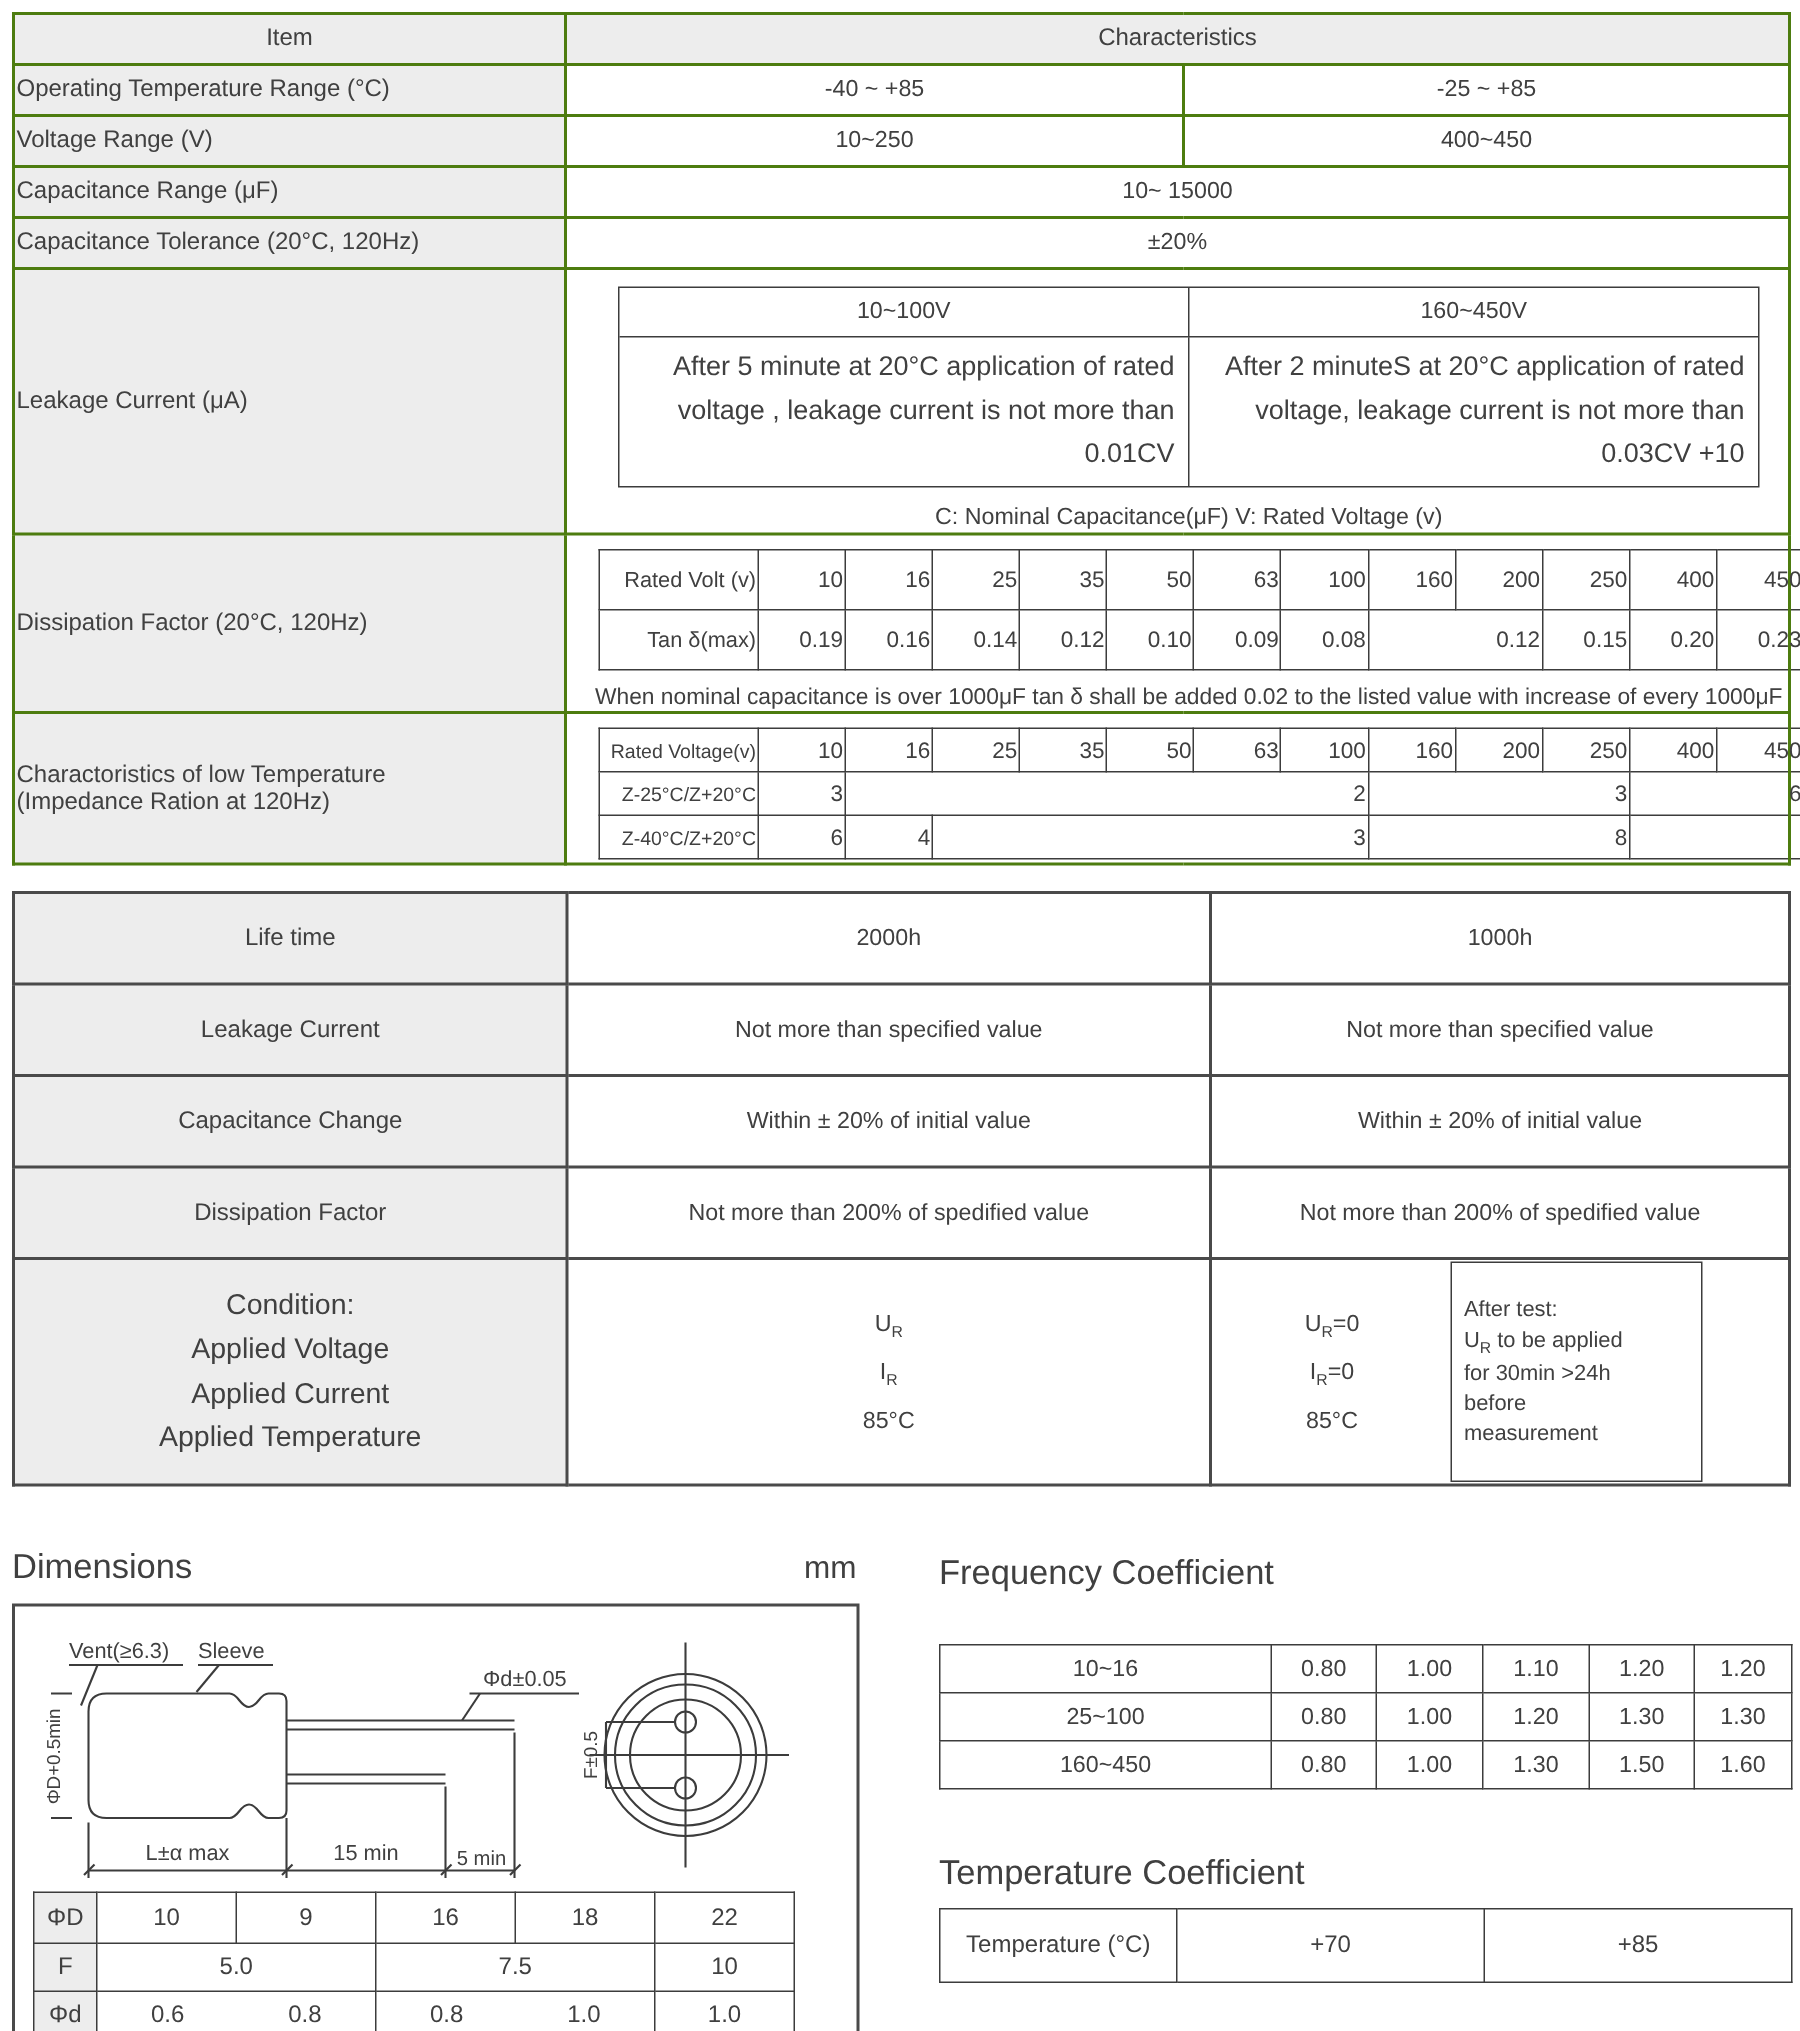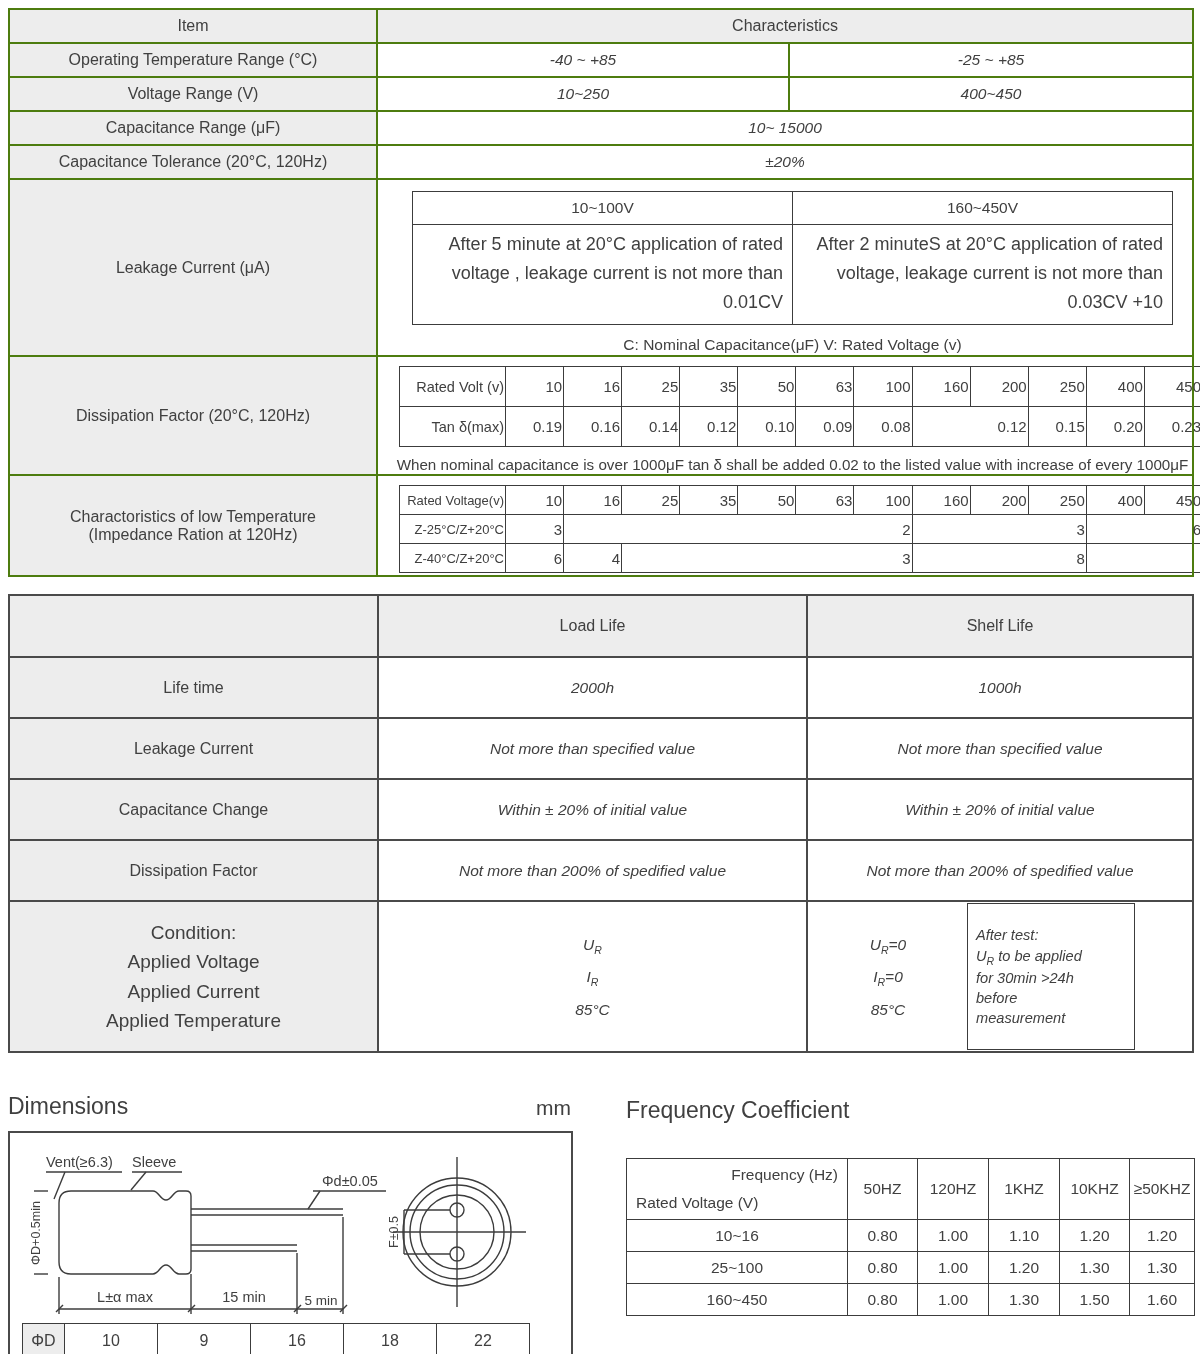--- a/index.html
+++ b/index.html
@@ -8,22 +8,22 @@
     font-family:"Liberation Sans","DejaVu Sans",sans-serif;
     color:#404040;-webkit-font-smoothing:antialiased;
   }
   .page{padding:8px;}
   table{border-collapse:collapse;table-layout:fixed;}
 
   
   .spec{width:1184px;}
   .spec > tbody > tr > td{border:2px solid #4d7c0f;vertical-align:middle;}
   .g{background:#ededed;}
-  .lbl{text-align:center;font-size:16px;}
-  .val{text-align:center;font-size:15.5px;background:#fff;font-style:italic;}
+  .lbl{font-size:16px;}
+  .val{text-align:center;font-size:15.5px;background:#fff;}
   .hc{text-align:center;font-size:16px;}
   .h30{height:30px;} .h128{height:128px;vertical-align:top;} .h115{height:115px;vertical-align:top;} .h97{height:97px;vertical-align:top;}
   .leak-cell,.diss-cell,.lowt-cell{background:#fff;padding-left:16px;}
 
   .leakbox{margin:10px 18px 0 18px;border:1.6px solid #3c3c3c;}
   .lb-row{display:flex;}
   .lb-h{flex:1;text-align:center;font-size:15.5px;height:32px;line-height:32px;border-bottom:1.6px solid #3c3c3c;}
   .lb-h + .lb-h{border-left:1.6px solid #3c3c3c;}
   .lb-t{flex:1;font-size:18px;line-height:1.62;padding:5px 9px 7px 10px;text-align:right;}
   .lb-t + .lb-t{border-left:1.6px solid #3c3c3c;}
@@ -223,25 +223,20 @@
     </tbody>
   </table>
 
   <table class="life">
     <colgroup>
         <col style="width:369px">
         <col style="width:429px">
         <col style="width:386px">
       </colgroup>
     <tbody>
-      <tr>
-        <td class="g lh58"></td>
-        <td class="g lbl lh58">Load Life</td>
-        <td class="g lbl lh58">Shelf Life</td>
-      </tr>
       <tr>
         <td class="g lbl lh57">Life time</td>
         <td class="val lh57">2000h</td>
         <td class="val lh57">1000h</td>
       </tr>
       <tr>
         <td class="g lbl lh57">Leakage Current</td>
         <td class="val lh57">Not more than specified value</td>
         <td class="val lh57">Not more than specified value</td>
       </tr>
@@ -404,31 +399,20 @@
         <colgroup>
             <col style="width:221px">
             <col style="width:70px">
             <col style="width:71px">
             <col style="width:71px">
             <col style="width:70px">
             <col style="width:65px">
           </colgroup>
         <tbody>
           <tr>
-            <td class="corner fh">
-              <div class="ct">Frequency (Hz)</div>
-              <div class="cb">Rated  Voltage (V)</div>
-            </td>
-            <td class="g fh">50HZ</td>
-            <td class="g fh">120HZ</td>
-            <td class="g fh">1KHZ</td>
-            <td class="g fh">10KHZ</td>
-            <td class="g fh">≥50KHZ</td>
-          </tr>
-          <tr>
             <td class="g fr">10~16</td>
             <td class="fr">0.80</td>
             <td class="fr">1.00</td>
             <td class="fr">1.10</td>
             <td class="fr">1.20</td>
             <td class="fr">1.20</td>
           </tr>
           <tr>
             <td class="g fr">25~100</td>
             <td class="fr">0.80</td>

